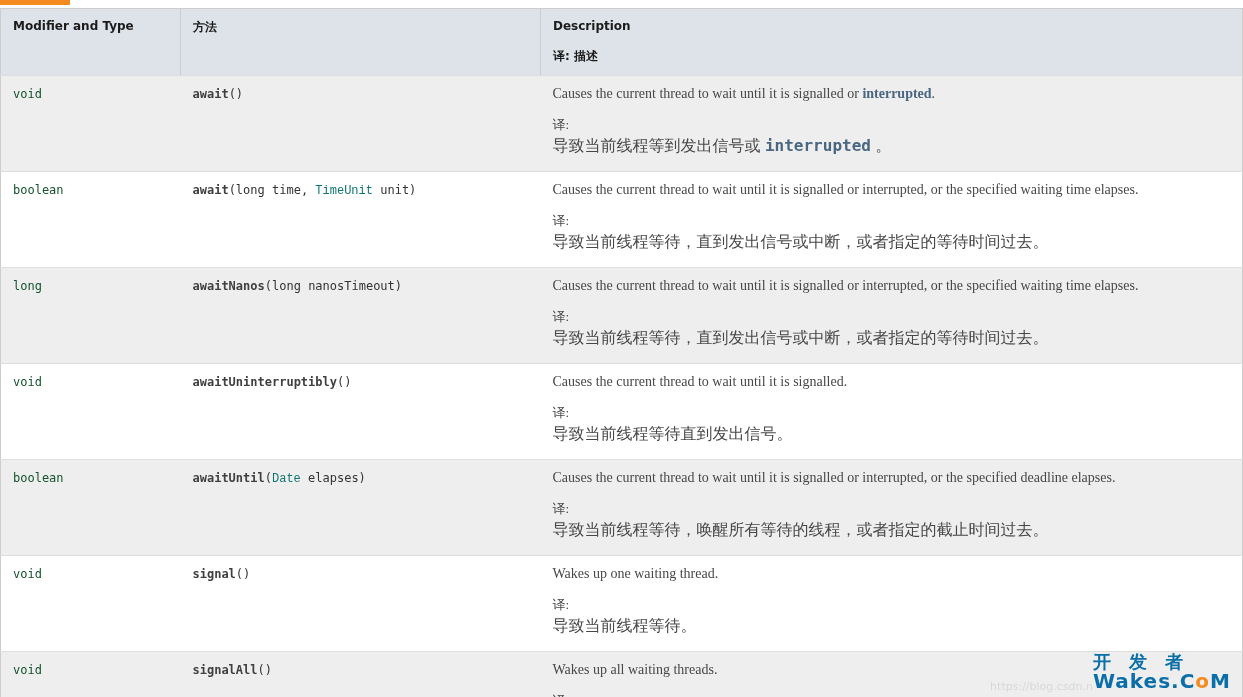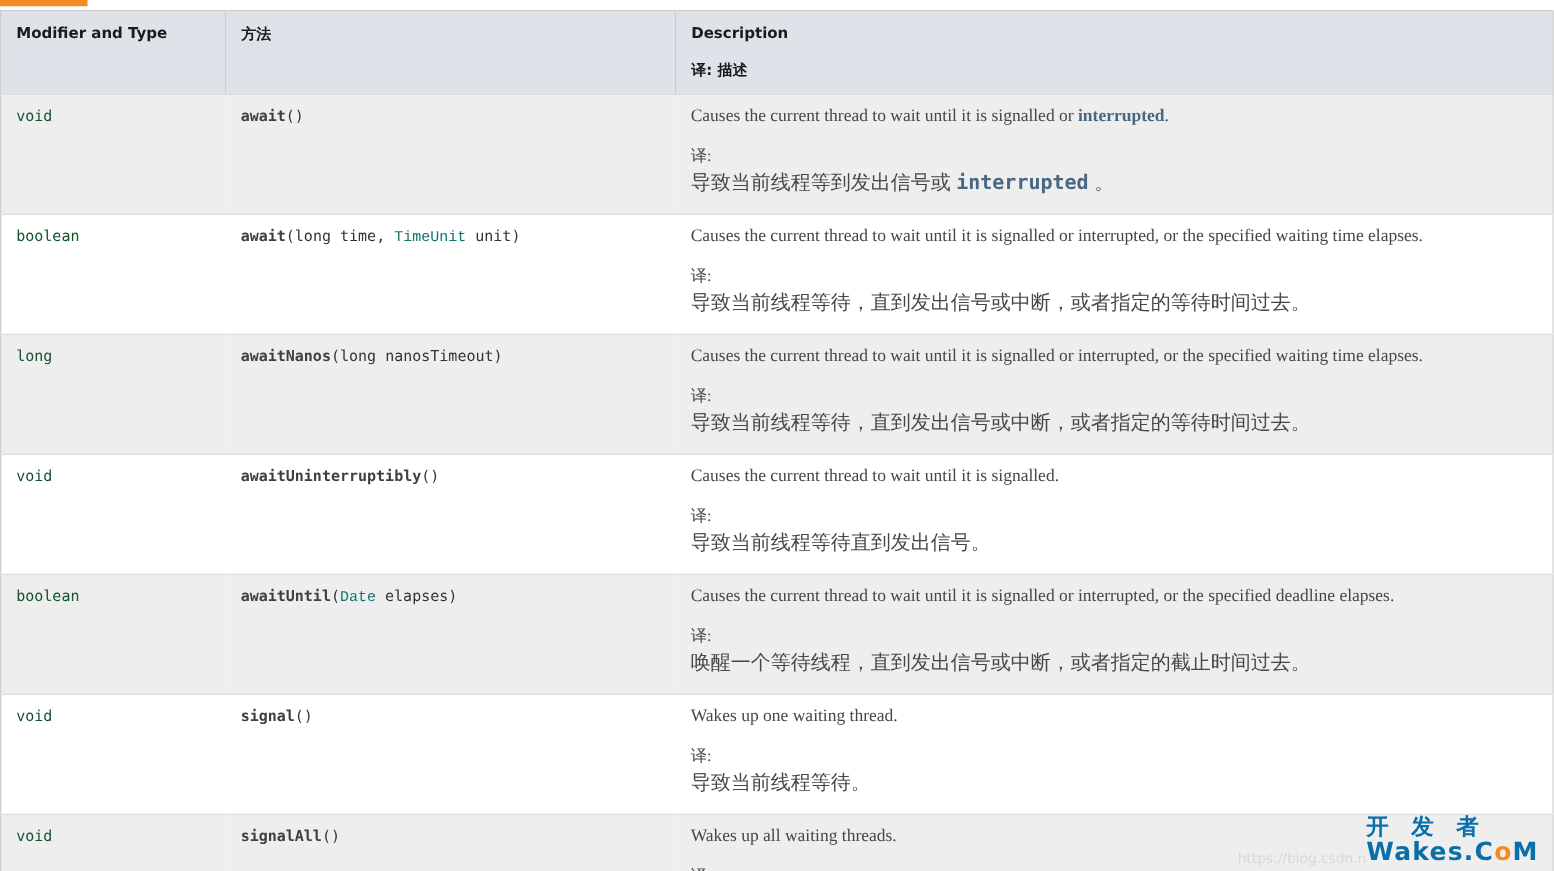--- a/index.html
+++ b/index.html
@@ -149,21 +149,21 @@
           <div class="desc-zh-label">译:</div>
           <div class="desc-zh">导致当前线程等待直到发出信号。</div>
         </td>
       </tr>
       <tr class="row-alt">
         <td><code class="type">boolean</code></td>
         <td><code><span class="method-link">awaitUntil</span><span class="paren">(</span><span class="param-type-link">Date</span> <span class="param-name">elapses</span><span class="paren">)</span></code></td>
         <td>
           <div class="desc-en">Causes the current thread to wait until it is signalled or interrupted, or the specified deadline elapses.</div>
           <div class="desc-zh-label">译:</div>
-          <div class="desc-zh">唤醒一个等待线程，直到发出信号或中断，或者指定的截止时间过去。</div>
+          <div class="desc-zh">导致当前线程等待，唤醒所有等待的线程，或者指定的截止时间过去。</div>
         </td>
       </tr>
       <tr class="row">
         <td><code class="type">void</code></td>
         <td><code><span class="method-link">signal</span><span class="paren">()</span></code></td>
         <td>
           <div class="desc-en">Wakes up one waiting thread.</div>
           <div class="desc-zh-label">译:</div>
           <div class="desc-zh">导致当前线程等待。</div>
         </td>

